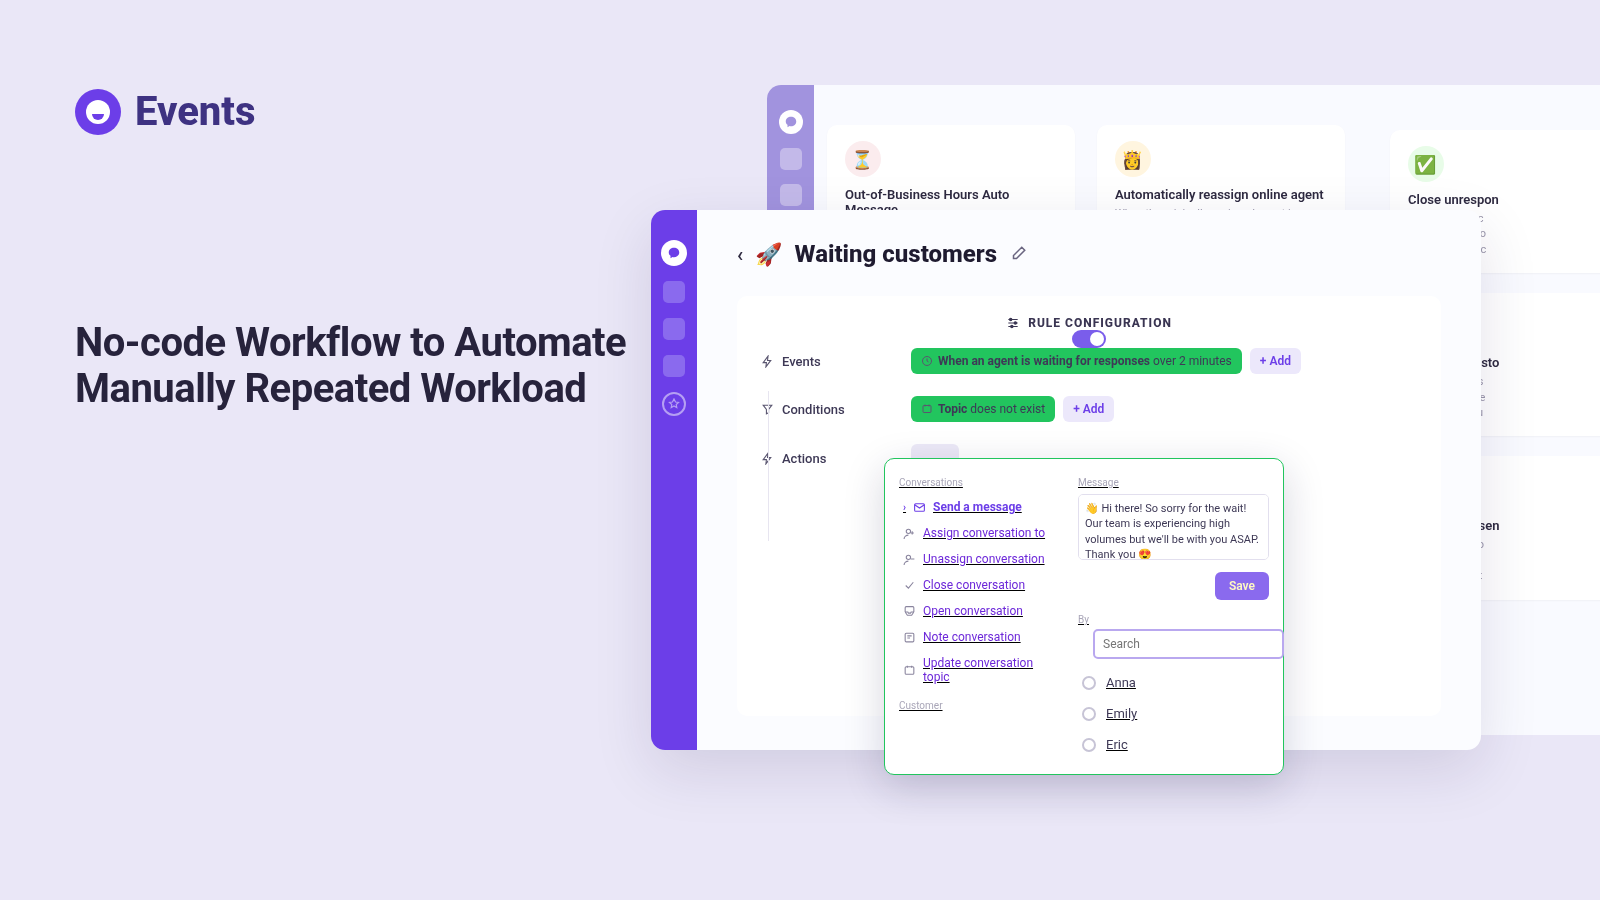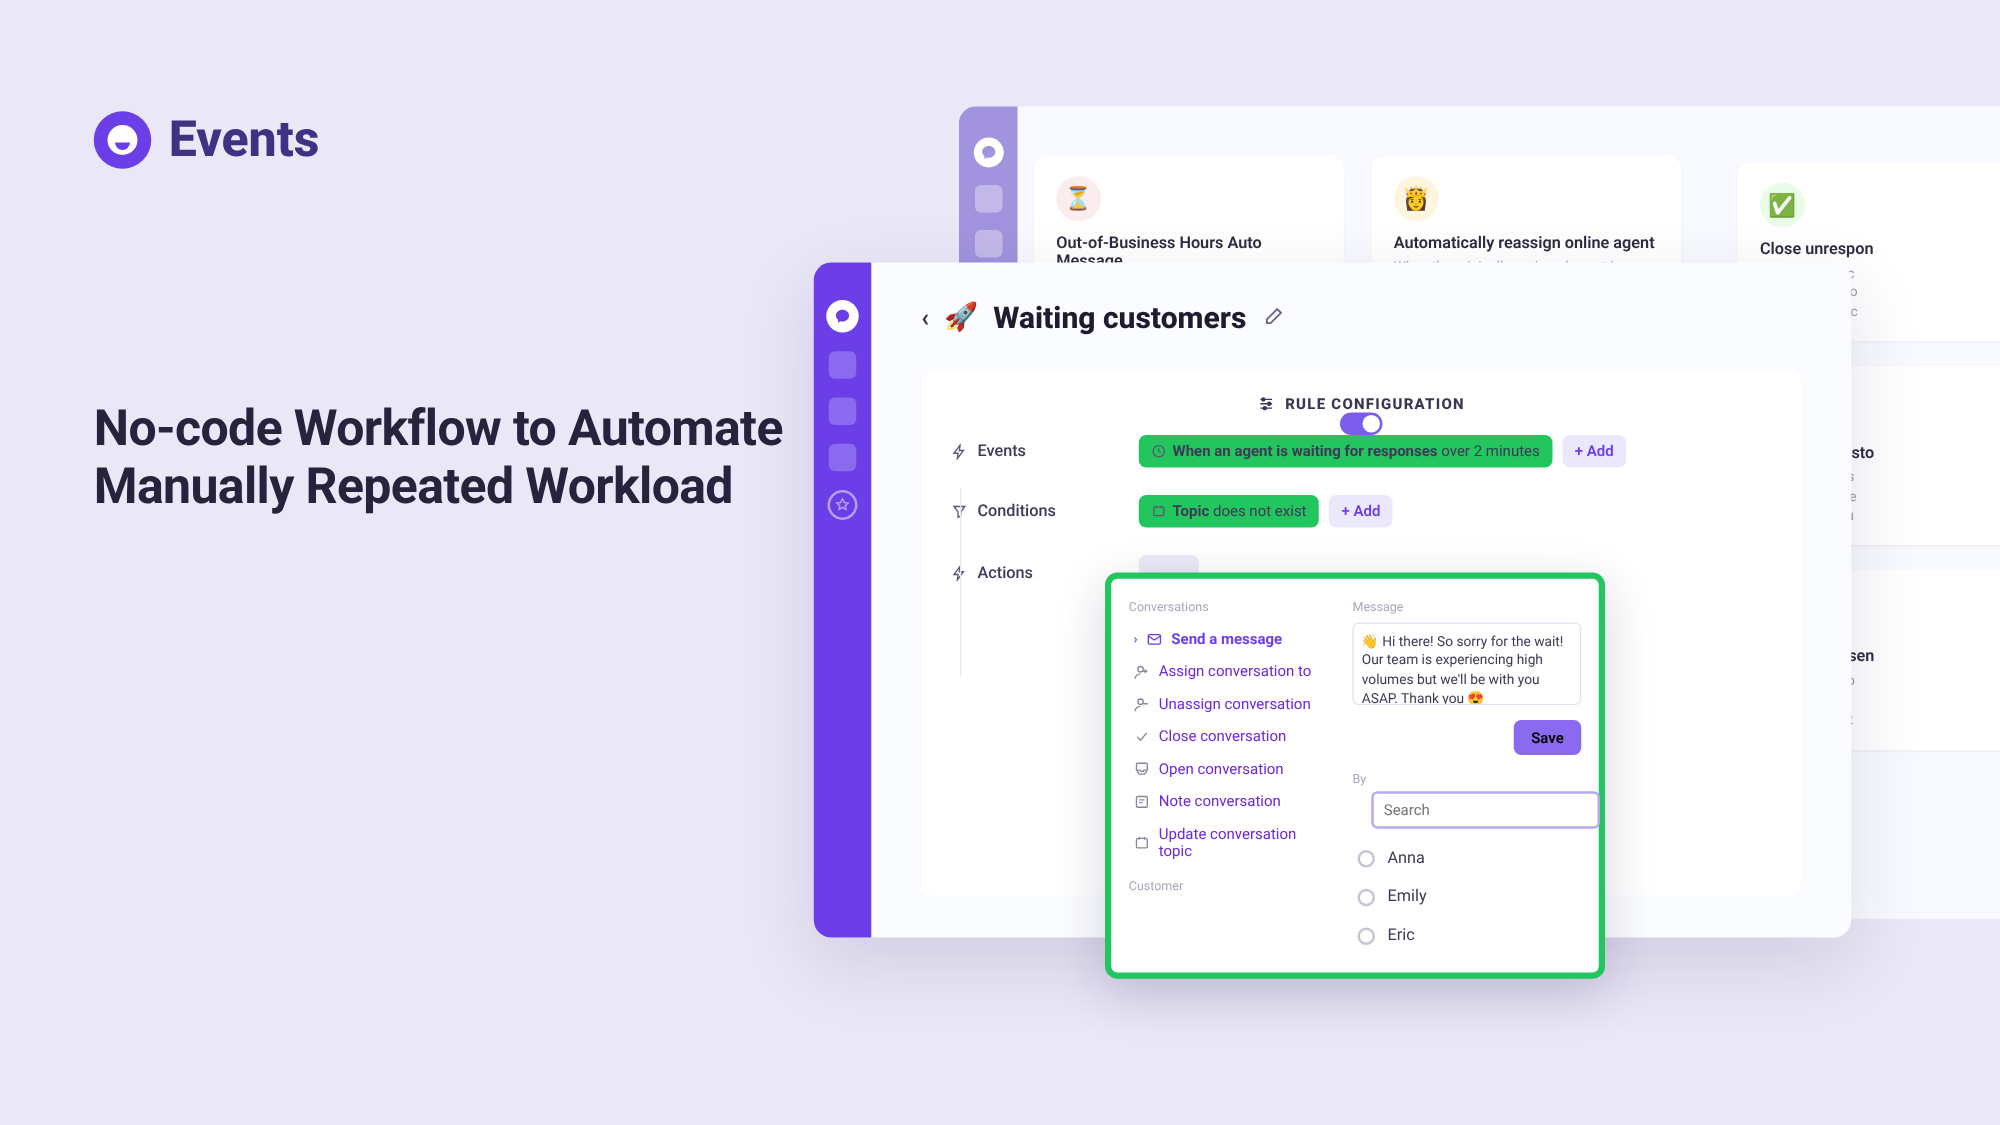--- a/index.html
+++ b/index.html
@@ -54,31 +54,31 @@
 
 .row{display:flex;align-items:center;gap:20px;margin-bottom:22px;}
 .rlabel{width:130px;font-size:13px;color:#3E3956;font-weight:500;display:flex;align-items:center;gap:8px;}
 .rcontent{display:flex;align-items:center;gap:8px;flex-wrap:wrap;}
 .chip{background:#22c55e;border-radius:6px;padding:6px 10px;font-size:12px;color:#3E3956;display:flex;align-items:center;gap:5px;}
 .chip b{font-weight:700;}
 .addbtn{background:#ECE8FB;color:#6C3EE8;font-size:12px;font-weight:600;border-radius:6px;padding:6px 10px;display:flex;align-items:center;gap:3px;border:none;cursor:pointer;}
 .vline{position:absolute;left:31px;top:95px;width:1px;height:150px;background:#E7E5F0;}
 
 
-.popover{ position:absolute; left:884px; top:458px; width:400px; background:#fff; border:5px solid #22c55e; border-radius:10px; box-shadow:0 12px 40px rgba(30,20,70,0.18); padding:14px; z-index:20;}
+.popover{ position:absolute; left:884px; top:458px; width:400px; background:#fff; border:1px solid #22c55e; border-radius:10px; box-shadow:0 12px 40px rgba(30,20,70,0.18); padding:14px; z-index:20;text-decoration:underline;}
 .pop-sec-label{font-size:10px;color:#A9A6B8;margin-bottom:6px;margin-top:4px;}
 .pop-cols{display:flex;gap:14px;}
 .pop-left{width:165px;}
 .pop-right{flex:1;}
 .act-item{font-size:12px;color:#6d28d9;padding:6px 4px;display:flex;align-items:center;gap:7px;cursor:pointer;border-radius:4px;}
 .act-item.active{color:#6C3EE8;font-weight:700;}
 .act-item svg,.act-item .ico{width:13px;height:13px;flex-shrink:0;color:#8A859E;}
 .act-item.active .ico{color:#6C3EE8;}
 .msgbox{width:100%;height:66px;border:1px solid #E2DFEE;border-radius:5px;font-size:11px;padding:6px;color:#3E3956;resize:none;font-family:inherit;line-height:1.4;}
-.savebtn{float:right;background:#8A6AEE;color:#000000;border:none;border-radius:6px;padding:7px 14px;font-size:12px;font-weight:600;margin-top:8px;cursor:pointer;}
+.savebtn{float:right;background:#8A6AEE;color:#fef9c3;border:none;border-radius:6px;padding:7px 14px;font-size:12px;font-weight:600;margin-top:8px;cursor:pointer;}
 .byfield{clear:both;padding-top:6px;}
 .bylabel{font-size:10px;color:#A9A6B8;margin-bottom:4px;margin-top:8px;}
 .searchin{width:100%;border:2px solid #B9A8EF;border-radius:5px;padding:6px 8px;font-size:12px;color:#7A7690;outline:none;margin-left:15px;}
 .userlist{margin-top:8px;}
 .urow{display:flex;align-items:center;gap:10px;padding:8px 4px;font-size:13px;color:#3E3956;}
 .radio{width:14px;height:14px;border-radius:50%;border:2px solid #C7C4D6;}
 .ico{display:inline-flex;align-items:center;justify-content:center;}
 svg{display:block;}
 </style>
 </head>

